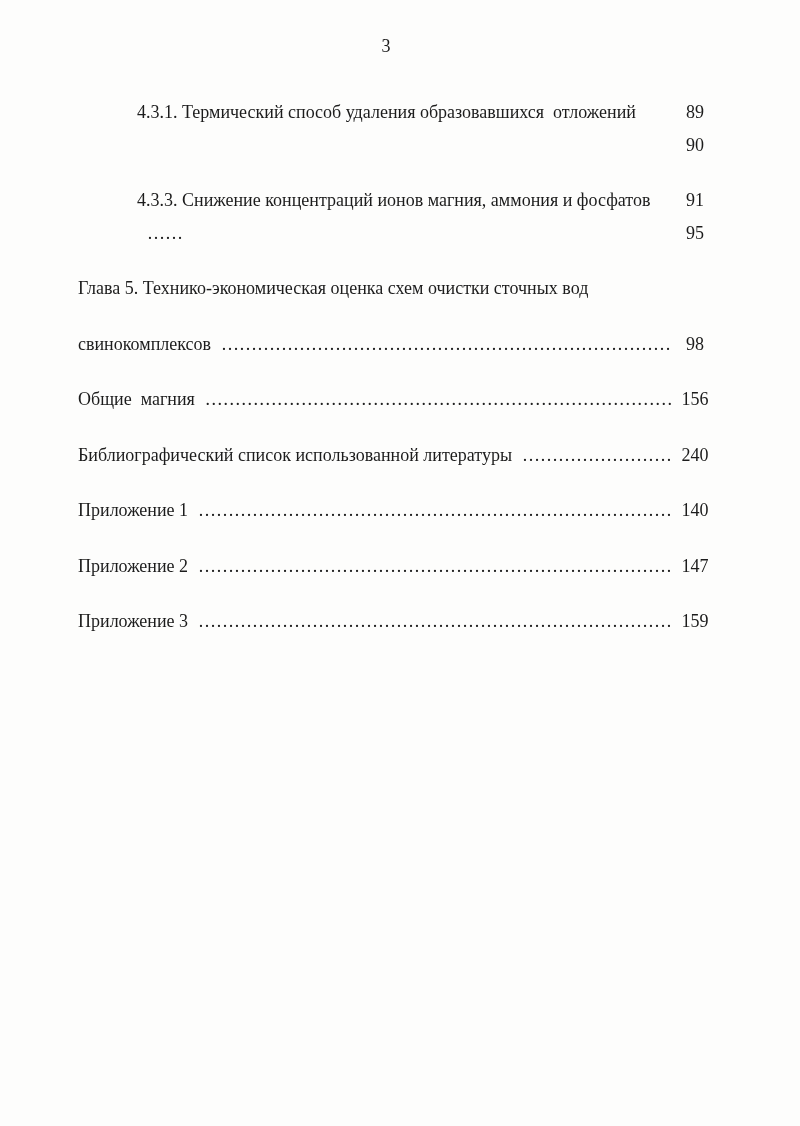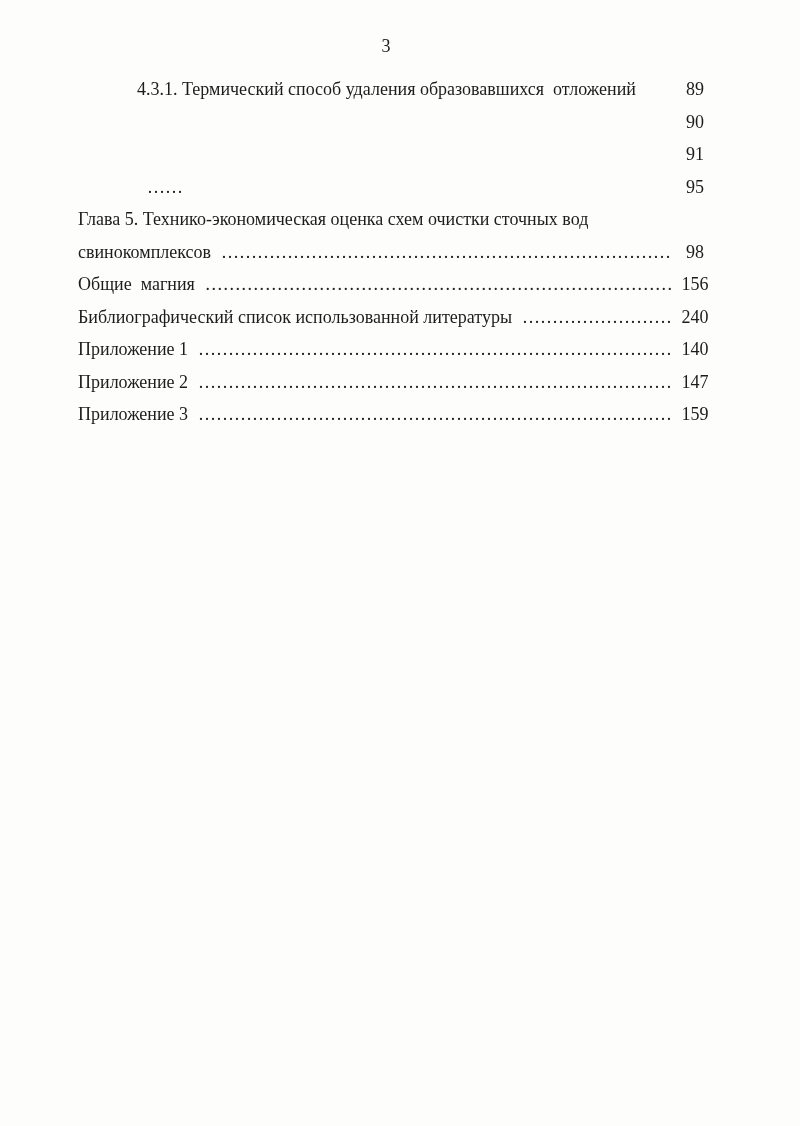--- a/index.html
+++ b/index.html
@@ -38,20 +38,21 @@
     font-size: 18px;
     line-height: 32.5px;
     white-space: pre;
   }
   .toc-row.indent {
     padding-left: 59px;
   }
   .toc-label {
     flex: 0 0 auto;
     white-space: pre;
+    margin-top: 23px;
   }
   .toc-leader {
     flex: 1 1 auto;
     overflow: hidden;
     white-space: pre;
     margin-left: 10px;
     margin-right: 8px;
     color: #222222;
   }
   .toc-page {
@@ -62,21 +63,21 @@
   }
 </style>
 </head>
 <body>
 
 <div class="page">
   <div class="pagenum">3</div>
   <div class="toc">
       <div class="toc-row indent"><span class="toc-label">4.3.1. Термический способ удаления образовавшихся  отложений</span><span class="toc-leader"></span><span class="toc-page">89</span></div>
       <div class="toc-row indent"><span class="toc-leader"></span><span class="toc-page">90</span></div>
-      <div class="toc-row indent"><span class="toc-leader"></span><span class="toc-page">91</span></div>
+      <div class="toc-row indent"><span class="toc-label">4.3.3. Снижение концентраций ионов магния, аммония и фосфатов</span><span class="toc-leader"></span><span class="toc-page">91</span></div>
       <div class="toc-row indent"><span class="toc-leader">……</span><span class="toc-page">95</span></div>
       <div class="toc-row"><span class="toc-label">Глава 5. Технико-экономическая оценка схем очистки сточных вод</span><span class="toc-leader"></span><span class="toc-page"></span></div>
       <div class="toc-row"><span class="toc-label">свинокомплексов</span><span class="toc-leader">……………………………………………………………………………………...</span><span class="toc-page">98</span></div>
       <div class="toc-row"><span class="toc-label">Общие  магния</span><span class="toc-leader">…………………………………………………………………………………………….</span><span class="toc-page">156</span></div>
       <div class="toc-row"><span class="toc-label">Библиографический список использованной литературы</span><span class="toc-leader">……………………………………</span><span class="toc-page">240</span></div>
       <div class="toc-row"><span class="toc-label">Приложение 1</span><span class="toc-leader">…………………………………………………………………………………………</span><span class="toc-page">140</span></div>
       <div class="toc-row"><span class="toc-label">Приложение 2</span><span class="toc-leader">…………………………………………………………………………………………..</span><span class="toc-page">147</span></div>
       <div class="toc-row"><span class="toc-label">Приложение 3</span><span class="toc-leader">…………………………………………………………………………………………..</span><span class="toc-page">159</span></div>
     </div>
 </div>

